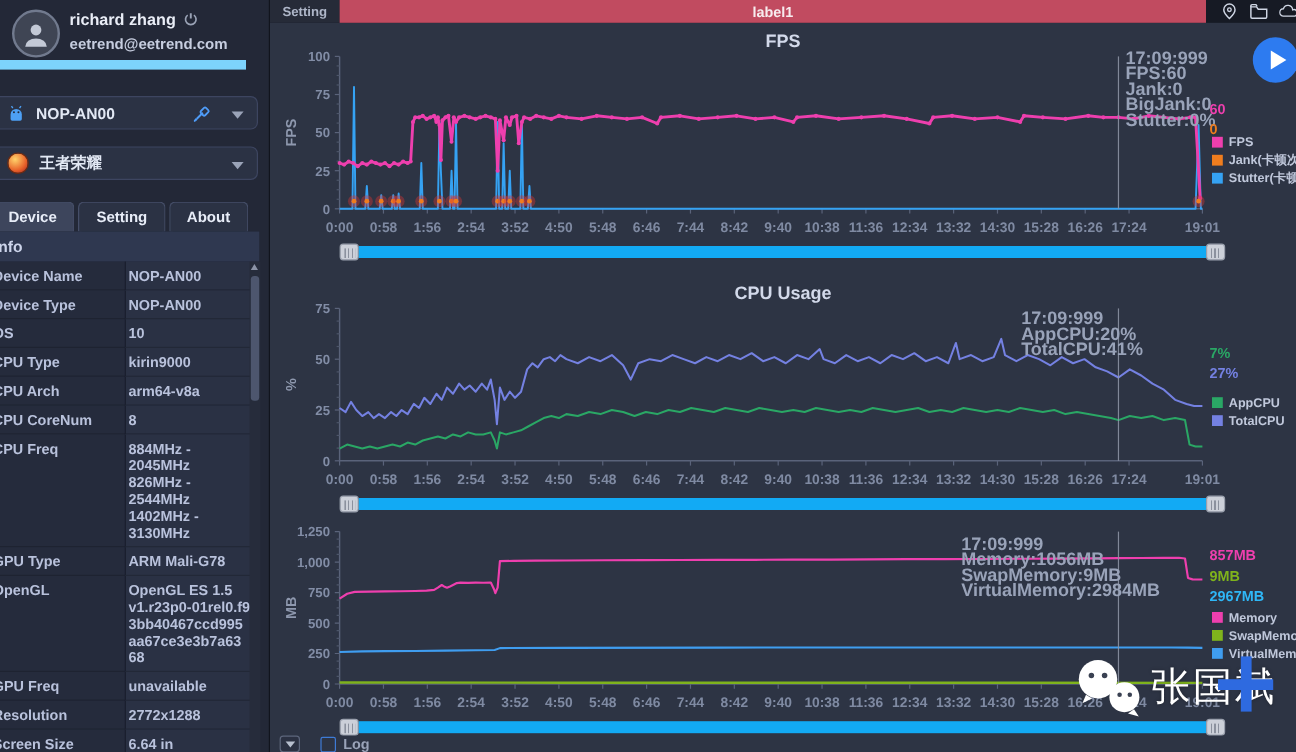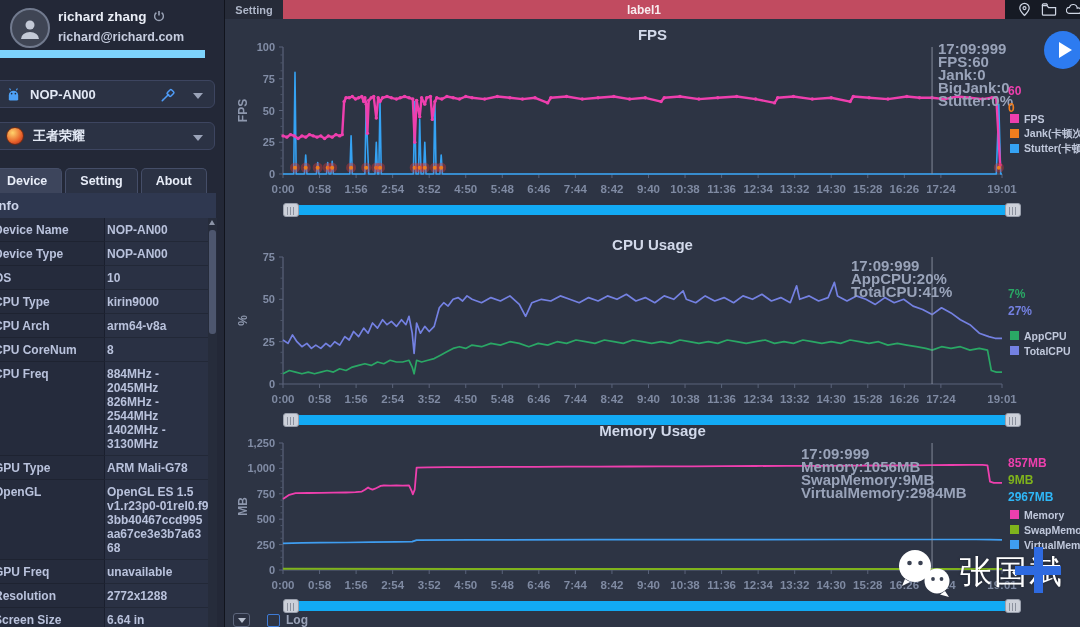--- a/index.html
+++ b/index.html
@@ -84,21 +84,21 @@
       <div class="avatar">
         <svg width="24" height="24" viewBox="0 0 24 24">
           <circle cx="12" cy="9" r="4.5" fill="#c3c9d6"></circle>
           <path d="M3 23 a9 7 0 0 1 18 0 Z" fill="#c3c9d6"></path>
         </svg>
       </div>
       <div class="user-name"><span>richard zhang</span><span class="power-ic"><svg width="12" height="12" viewBox="0 0 12 12">
               <path d="M6 1 v4.5" stroke="#9aa3b6" stroke-width="1.6" fill="none"></path>
               <path d="M3.4 2.6 a4.4 4.4 0 1 0 5.2 0" stroke="#9aa3b6" stroke-width="1.4" fill="none"></path>
             </svg></span></div>
-      <div class="user-email">richard@richard.com</div>
+      <div class="user-email">eetrend@eetrend.com</div>
     </div>
 
     <div class="selector" id="device-selector">
       <svg width="15" height="15" viewBox="0 0 16 16">
         <path d="M3 9 a5 5 0 0 1 10 0 v4 a1.5 1.5 0 0 1 -1.5 1.5 h-7 A1.5 1.5 0 0 1 3 13 Z" fill="#4da0f5"></path>
         <line x1="5" y1="3.4" x2="3.8" y2="1.6" stroke="#4da0f5" stroke-width="1.2"></line>
         <line x1="11" y1="3.4" x2="12.2" y2="1.6" stroke="#4da0f5" stroke-width="1.2"></line>
         <circle cx="6" cy="7" r="0.9" fill="#232837"></circle>
           <circle cx="10" cy="7" r="0.9" fill="#232837"></circle>
       </svg>
@@ -535,21 +535,20 @@
           </div>
         </div>
       <div class="scrollbar">
         <div class="grip"></div>
         <div class="track"></div>
         <div class="grip"></div>
       </div>
     </div>
 
     <div class="chart-section" id="sec-2">
-      <div class="c-title">Memory Usage</div>
       <svg class="c-svg" width="855" height="160">
           <path d="M58 7 V134 H777" stroke="#5a637a" stroke-width="1.2" fill="none"></path>
           <line x1="54" y1="134" x2="58" y2="134" stroke="#5a637a" stroke-width="1"></line>
           <text x="50" y="138" fill="#828da6" font-size="11" font-weight="bold" text-anchor="end">0</text>
           <line x1="55.5" y1="127.65" x2="58" y2="127.65" stroke="#4c5569" stroke-width="1"></line>
           <line x1="55.5" y1="121.3" x2="58" y2="121.3" stroke="#4c5569" stroke-width="1"></line>
           <line x1="55.5" y1="114.95" x2="58" y2="114.95" stroke="#4c5569" stroke-width="1"></line>
           <line x1="54" y1="108.6" x2="58" y2="108.6" stroke="#5a637a" stroke-width="1"></line>
           <text x="50" y="112.6" fill="#828da6" font-size="11" font-weight="bold" text-anchor="end">250</text>
           <line x1="55.5" y1="102.25" x2="58" y2="102.25" stroke="#4c5569" stroke-width="1"></line>

